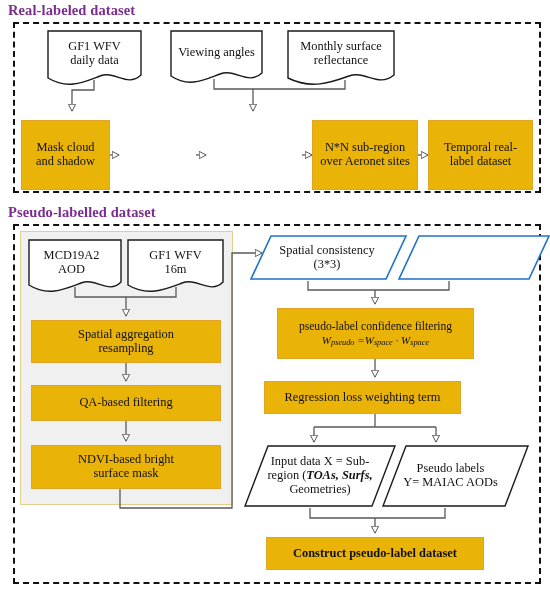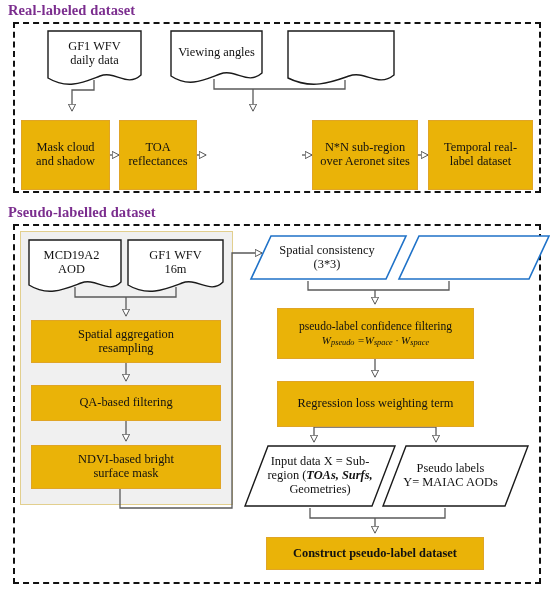--- a/index.html
+++ b/index.html
@@ -136,34 +136,34 @@
     <span class="txt">
       <span>GF1 WFV</span><br>
       <span>daily data</span>
     </span>
   </div>
 
   <div class="node doc-label" style="left:171px;top:36px;width:91px;height:34px;">
     <span class="txt"><span>Viewing angles</span></span>
   </div>
 
+  <div class="node doc-label" style="left:288px;top:34px;width:106px;height:40px;">
+    <span class="txt">
+      <span>Monthly surface</span><br>
+      <span>reflectance</span>
+    </span>
+  </div>
 
   <div class="node box" style="left:21px;top:120px;width:89px;height:70px;">
     <span class="txt">
       <span>Mask cloud</span><br>
       <span>and shadow</span>
     </span>
   </div>
 
-  <div class="node box" style="left:119px;top:120px;width:78px;height:70px;">
-    <span class="txt">
-      <span>TOA</span><br>
-      <span>reflectances</span>
-    </span>
-  </div>
 
 
   <div class="node box" style="left:312px;top:120px;width:106px;height:70px;">
     <span class="txt">
       <span>N*N sub-region</span><br>
       <span>over Aeronet sites</span>
     </span>
   </div>
 
   <div class="node box" style="left:428px;top:120px;width:105px;height:70px;">
@@ -215,21 +215,21 @@
 
   <div class="node box" style="left:277px;top:308px;width:197px;height:51px;">
     <span class="txt">
       <span class="small">pseudo-label confidence filtering</span><br>
       <span class="formula">
         <span>W</span><span class="sub">pseudo</span><span> =</span><span>W</span><span class="sub">space</span><span> · </span><span>W</span><span class="sub">space</span>
       </span>
     </span>
   </div>
 
-  <div class="node box" style="left:277px;top:381px;width:197px;height:46px;">
+  <div class="node box" style="left:264px;top:381px;width:197px;height:33px;">
     <span class="txt"><span>Regression loss weighting term</span></span>
   </div>
 
   <div class="node par-label" style="left:250px;top:450px;width:140px;height:52px;">
     <span class="txt">
       <span>Input data X = Sub-</span><br>
       <span>region (</span><span class="bi">TOAs, Surfs,</span><br>
       <span>Geometries)</span>
     </span>
   </div>

